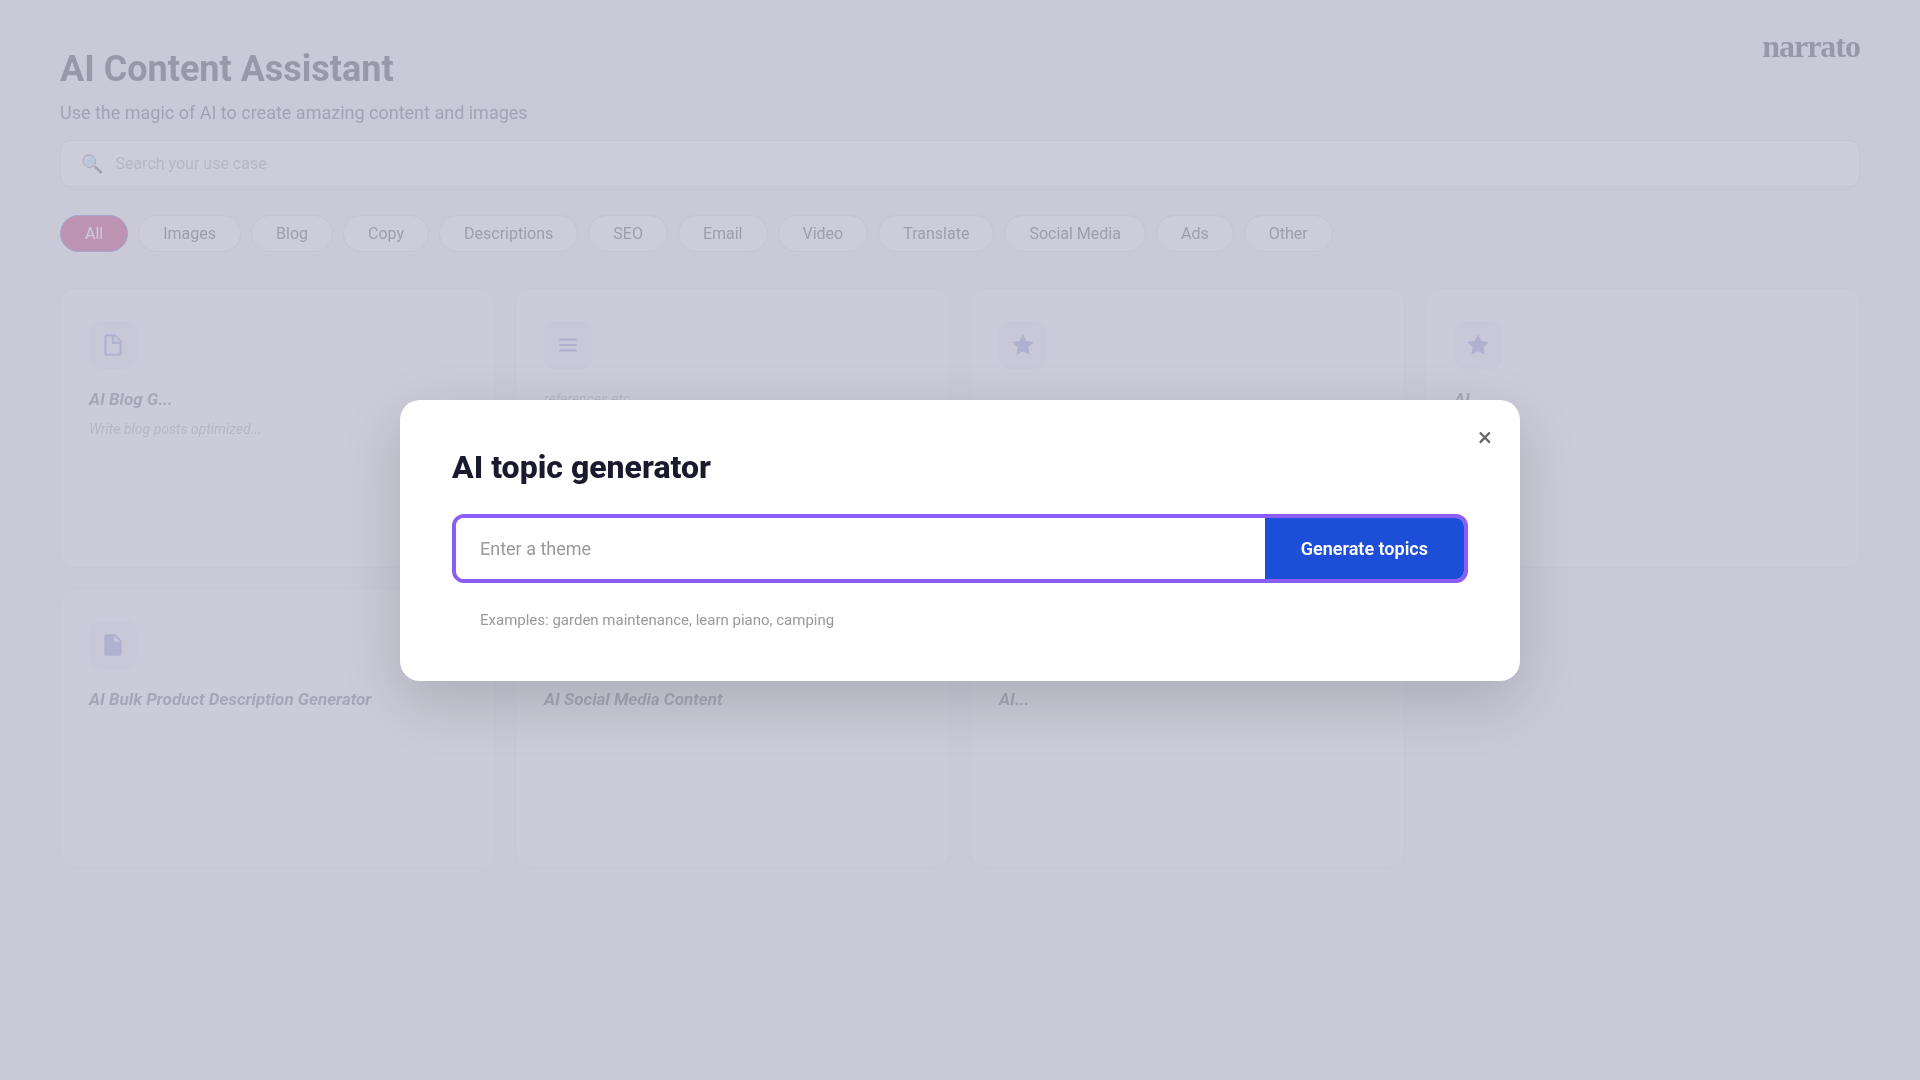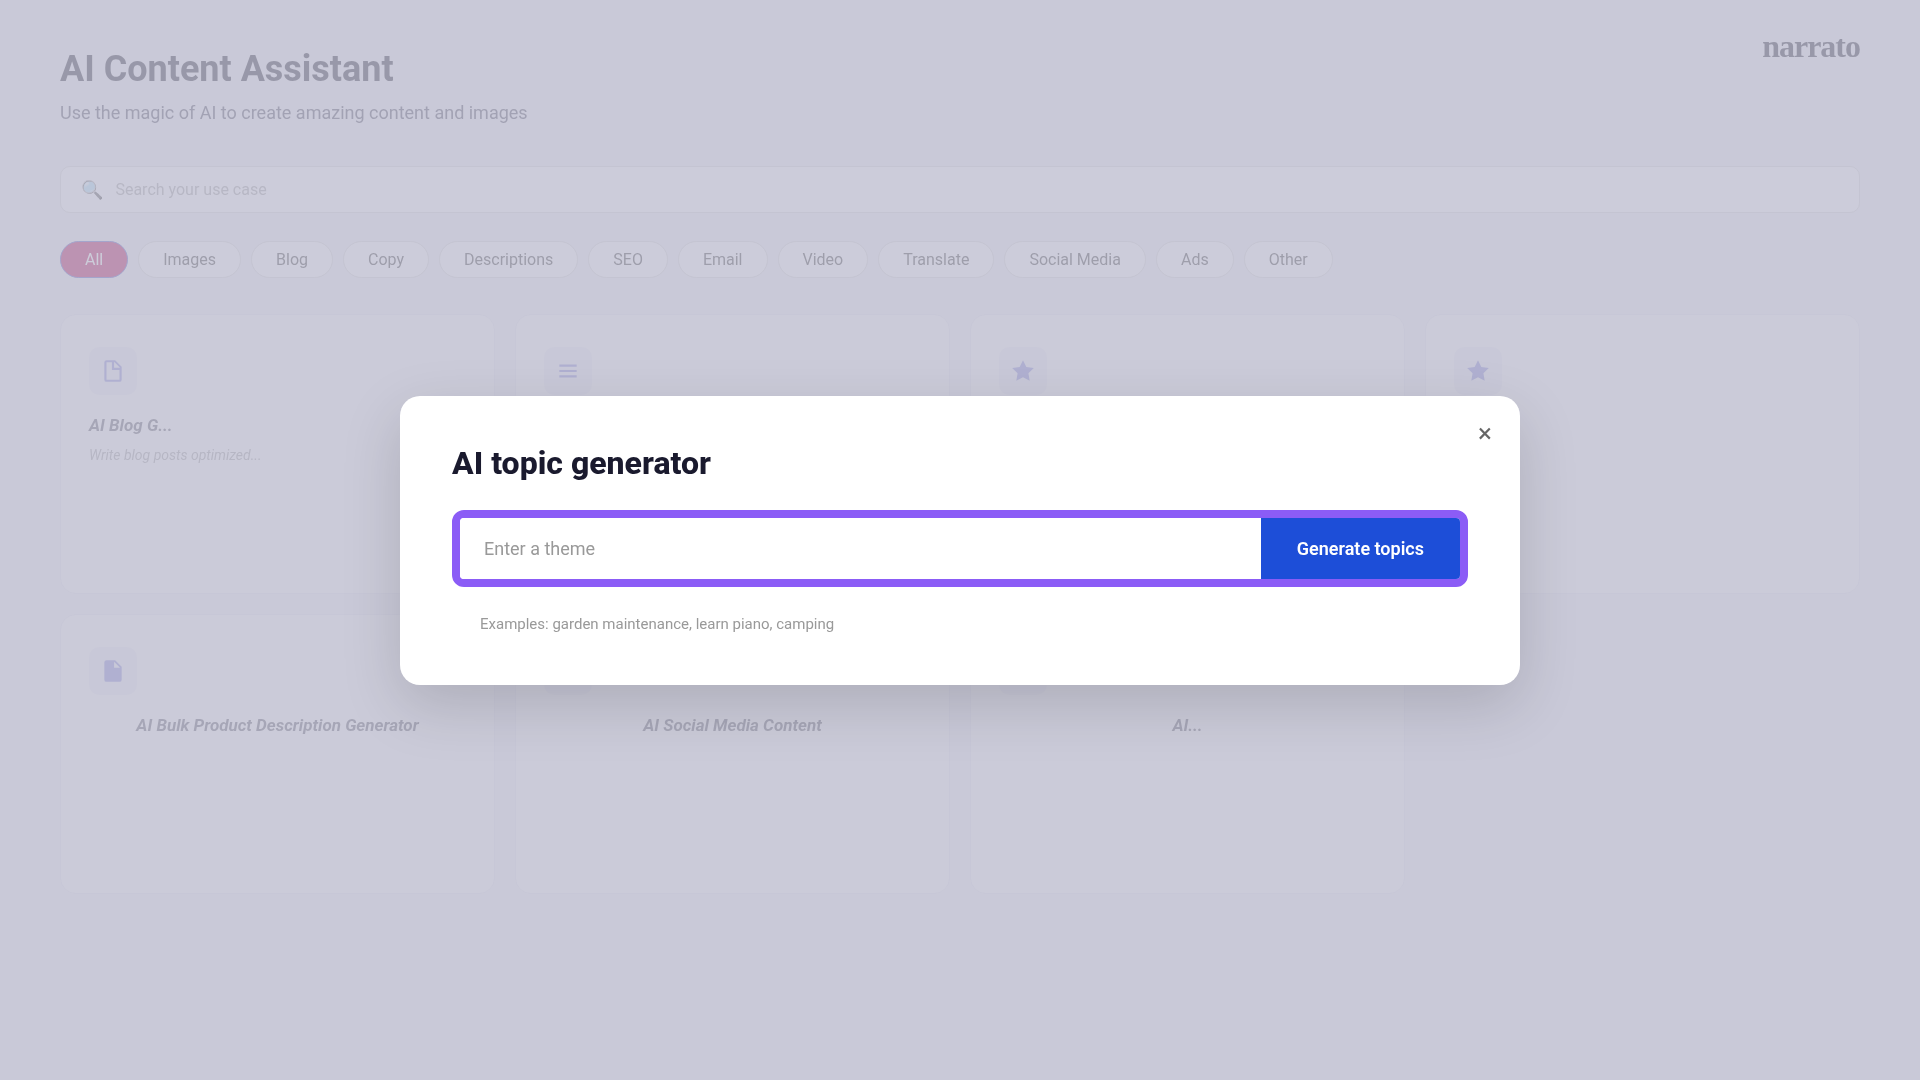--- a/index.html
+++ b/index.html
@@ -34,21 +34,21 @@
     .page-title {
       font-size: 36px;
       font-weight: 700;
       color: #2d2d3a;
       margin-bottom: 12px;
     }
 
     .page-subtitle {
       font-size: 18px;
       color: #555566;
-      margin-bottom: 43px;
+      margin-bottom: 17px;
     }
 
     .search-bar {
       display: flex;
       align-items: center;
       background: #fff;
       border: 1px solid #ddd;
       border-radius: 10px;
       padding: 12px 20px;
       margin-bottom: 28px;
@@ -172,21 +172,21 @@
     .modal-title {
       font-size: 32px;
       font-weight: 800;
       color: #1a1a2e;
       margin-bottom: 28px;
     }
 
     .modal-input-row {
       display: flex;
       gap: 0;
-      border: 8px solid #8b5cf6;
+      border: 4px solid #8b5cf6;
       border-radius: 12px;
       overflow: hidden;
       margin-bottom: 28px;
     }
 
     .modal-input {
       flex: 1;
       padding: 20px 24px;
       font-size: 18px;
       border: none;
@@ -227,21 +227,20 @@
       cursor: pointer;
       line-height: 1;
     }
 
     
     .cards-row2 {
       display: grid;
       grid-template-columns: repeat(4, 1fr);
       gap: 20px;
       margin-top: 20px;
-      text-align: center;
     }
   </style>
 </head>
 <body>
 
 <div class="main-content">
 
   <div class="logo">narrato</div>
 
   <h1 class="page-title">AI Content Assistant</h1>

